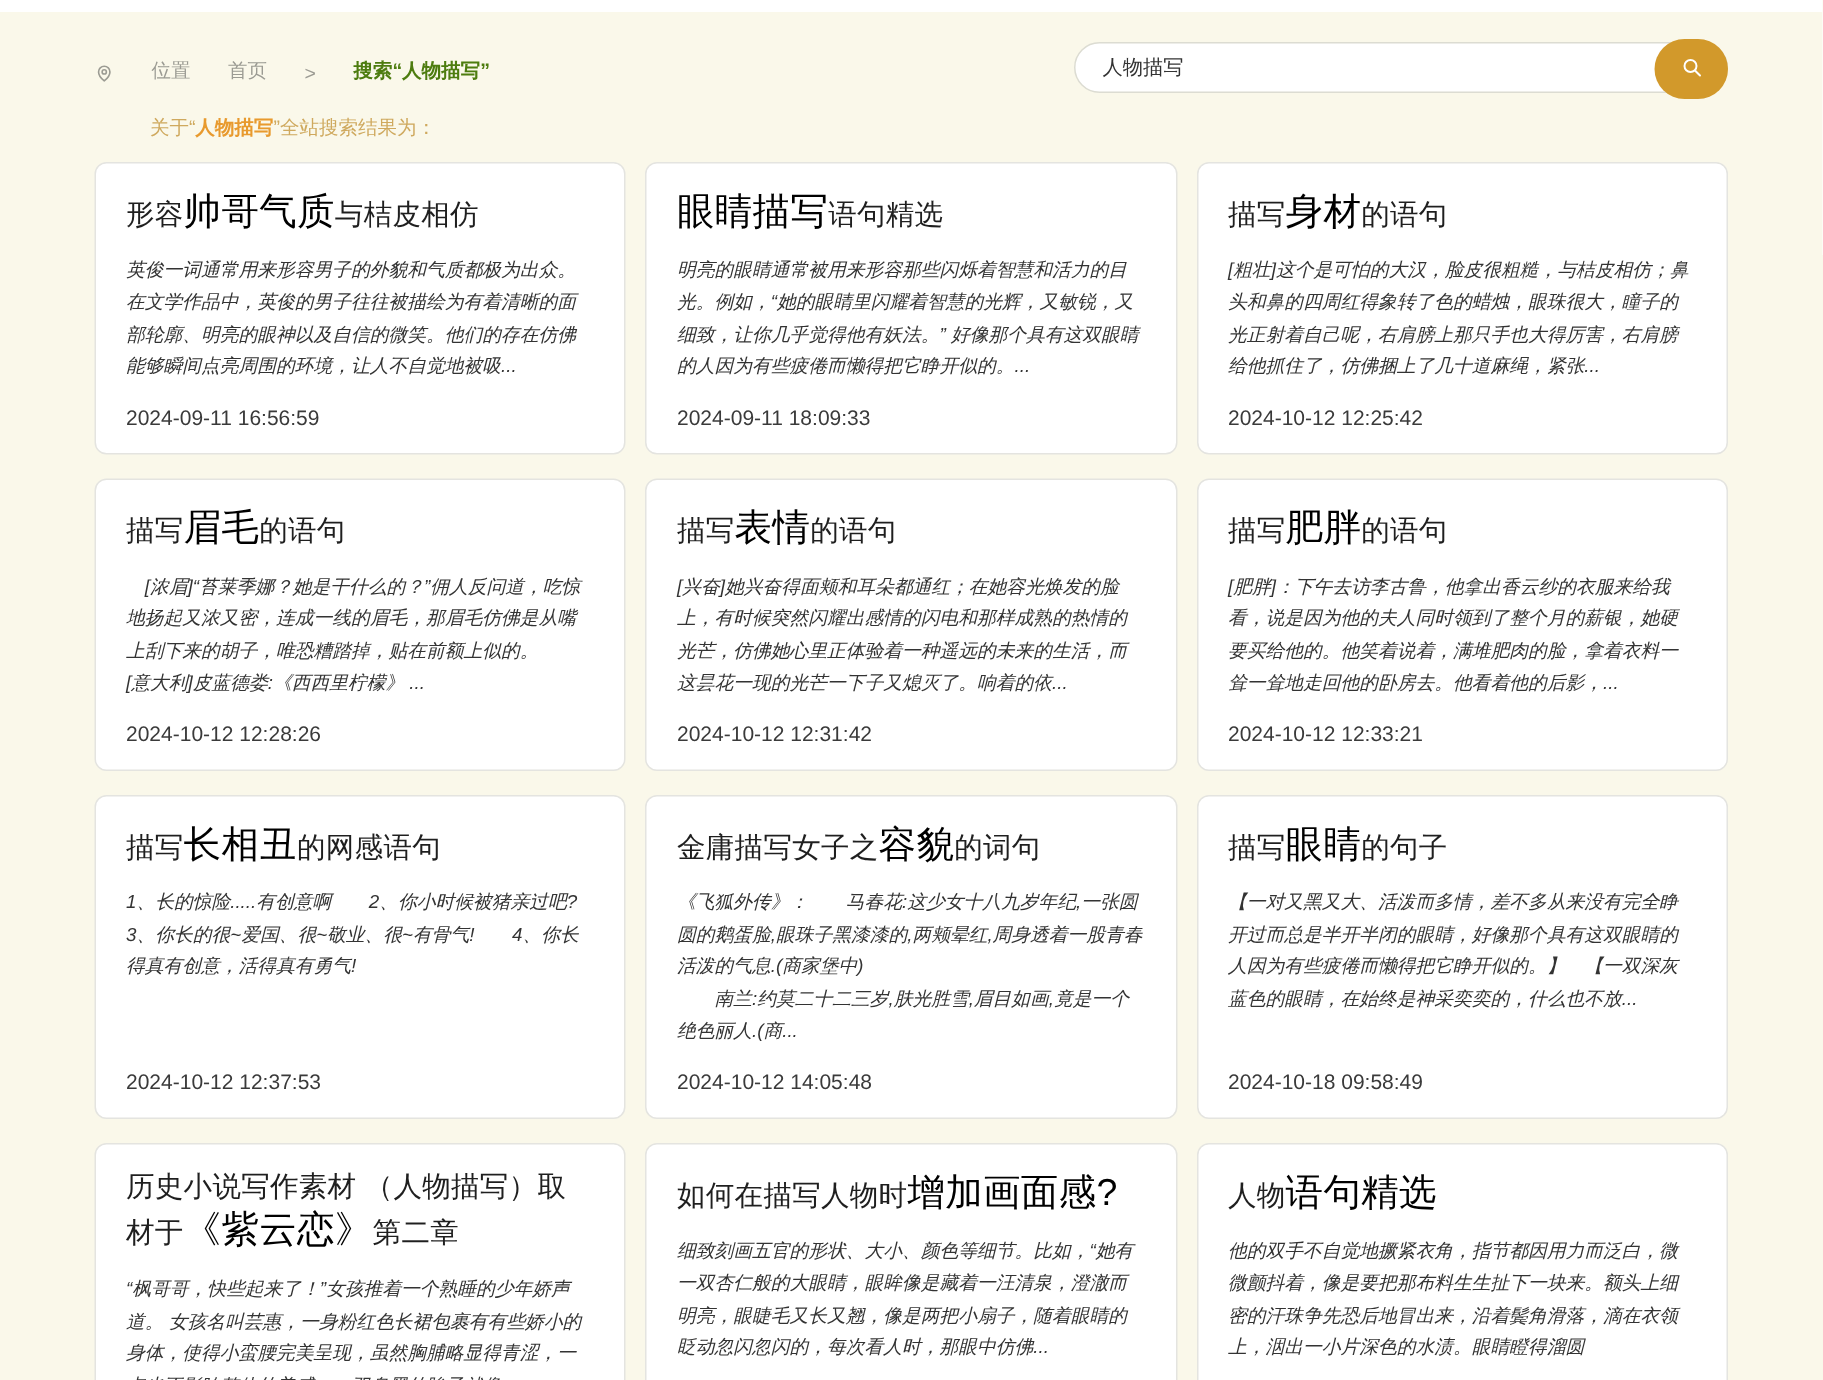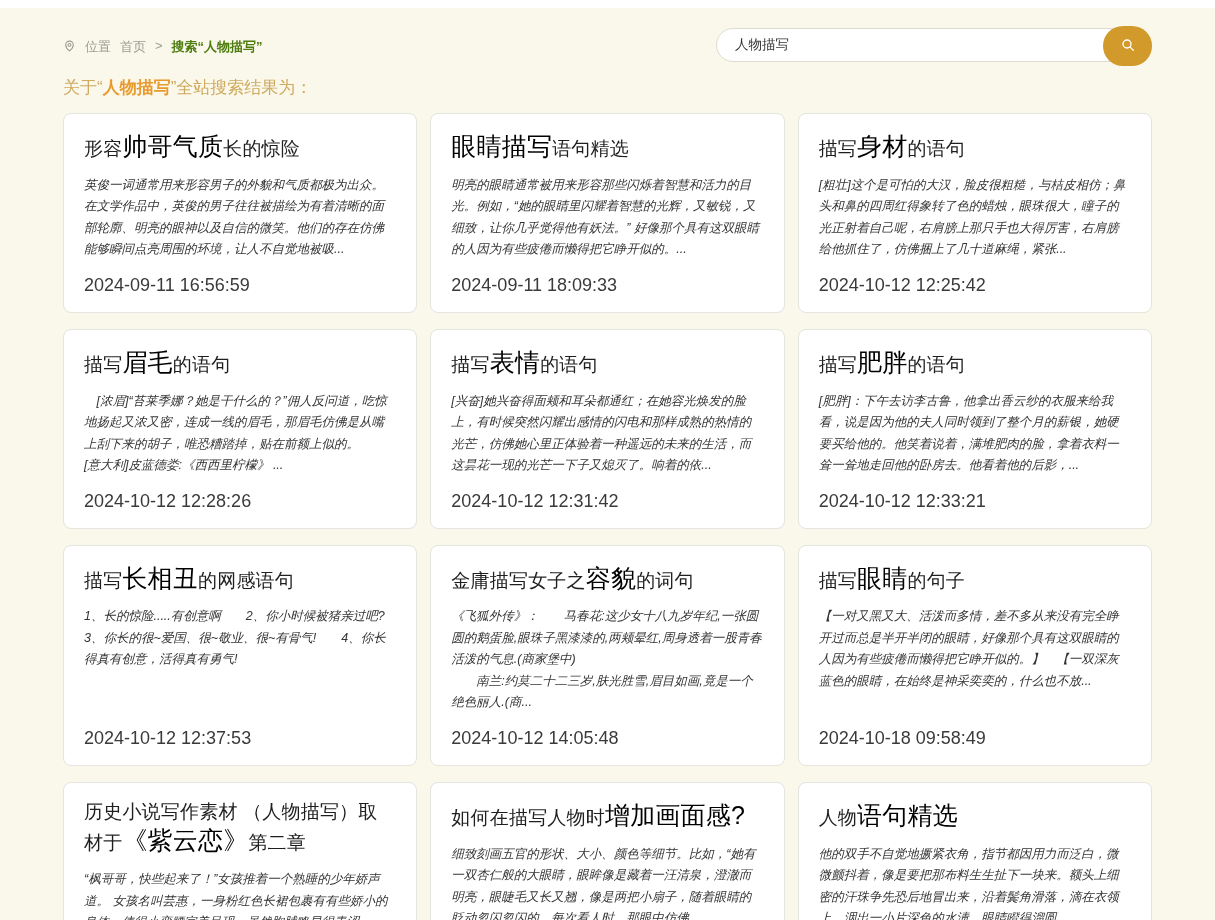--- a/index.html
+++ b/index.html
@@ -3,43 +3,43 @@
 <meta charset="utf-8">
 <style>
   * { margin:0; padding:0; box-sizing:border-box; }
   body { font-family:"Liberation Sans","DejaVu Sans",sans-serif; background:#ffffff; }
   .page { width:1215px; height:920px; background:#ffffff; overflow:hidden; }
   .cream { background:#faf8ea; min-height:889px; margin-top:8px; padding:0 63px 0; }
   .inner { width:1089px; position:relative; }
 
   
   .header { position:relative; height:62px; }
-  .breadcrumb { display:flex; align-items:flex-start; gap:9px; padding-top:30px; font-size:13px; color:#9b9b93; }
+  .breadcrumb { display:flex; align-items:flex-end; gap:25px; padding-top:30px; font-size:13px; color:#9b9b93; }
   .breadcrumb .pin { display:inline-flex; margin-top:1px; }
   .breadcrumb .current { color:#4d7c0f; font-weight:700; }
   .searchbar { position:absolute; top:20px; right:0; width:436px; height:34px; }
   .searchbar input { width:100%; height:100%; border:1px solid #dcdcd2; border-radius:17px;
       padding:0 60px 0 18px; font-size:13.5px; color:#333; background:#fff; outline:none;
       font-family:"Liberation Sans","DejaVu Sans",sans-serif; }
   .search-btn { position:absolute; right:0; top:-2px; width:49px; height:40px; border:none;
       border-radius:20px; background:#d2992b; cursor:pointer; display:flex; align-items:center; justify-content:center; }
 
   
-  .result-note { margin-top:6px; font-size:17px; color:#cfa95e; }
+  .result-note { margin-top:6px; font-size:13px; color:#cfa95e;margin-left:37px; }
   .result-note b { color:#e89a2e; font-weight:700; }
 
   
   .grid { margin-top:14px; display:grid; grid-template-columns:repeat(3,1fr); column-gap:13px; row-gap:16px; }
   .card { background:#fff; border:1px solid #e4e4e0; border-radius:8px; padding:16px 20px 16px;
       min-height:160px; display:flex; flex-direction:column; cursor:pointer; }
   .card-title { font-weight:400; color:#1f1f1f; font-size:19px; line-height:1.35; letter-spacing:.2px; }
   .card-title b { font-size:25px; font-weight:400; color:#000; }
   .card-excerpt { margin-top:11px; font-size:12.5px; line-height:1.72; color:#333;
       white-space:pre-wrap;font-style:italic; }
-  .card-date { margin-top:auto; padding-top:14px; font-size:18px; color:#3a3a3a; }
+  .card-date { margin-top:auto; padding-top:14px; font-size:14px; color:#3a3a3a; }
 </style>
 </head>
 <body>
 
 <div class="page">
   <div class="cream">
     <div class="inner">
 
       <div class="header">
         <div class="breadcrumb">
@@ -66,21 +66,21 @@
             </span>
           </button>
         </div>
       </div>
 
       <div class="result-note"><span>关于“</span><b>人物描写</b><span>”全站搜索结果为：</span></div>
 
       <div class="grid">
 
         <article class="card">
-          <h2 class="card-title"><span>形容</span><b>帅哥气质</b><span>长的惊险</span></h2>
+          <h2 class="card-title"><span>形容</span><b>帅哥气质</b><span>与桔皮相仿</span></h2>
           <p class="card-excerpt">英俊一词通常用来形容男子的外貌和气质都极为出众。在文学作品中，英俊的男子往往被描绘为有着清晰的面部轮廓、明亮的眼神以及自信的微笑。他们的存在仿佛能够瞬间点亮周围的环境，让人不自觉地被吸...</p>
           <div class="card-date">2024-09-11 16:56:59</div>
         </article>
 
         <article class="card">
           <h2 class="card-title"><span></span><b>眼睛描写</b><span>语句精选</span></h2>
           <p class="card-excerpt">明亮的眼睛通常被用来形容那些闪烁着智慧和活力的目光。例如，“她的眼睛里闪耀着智慧的光辉，又敏锐，又细致，让你几乎觉得他有妖法。” 好像那个具有这双眼睛的人因为有些疲倦而懒得把它睁开似的。...</p>
           <div class="card-date">2024-09-11 18:09:33</div>
         </article>
 

